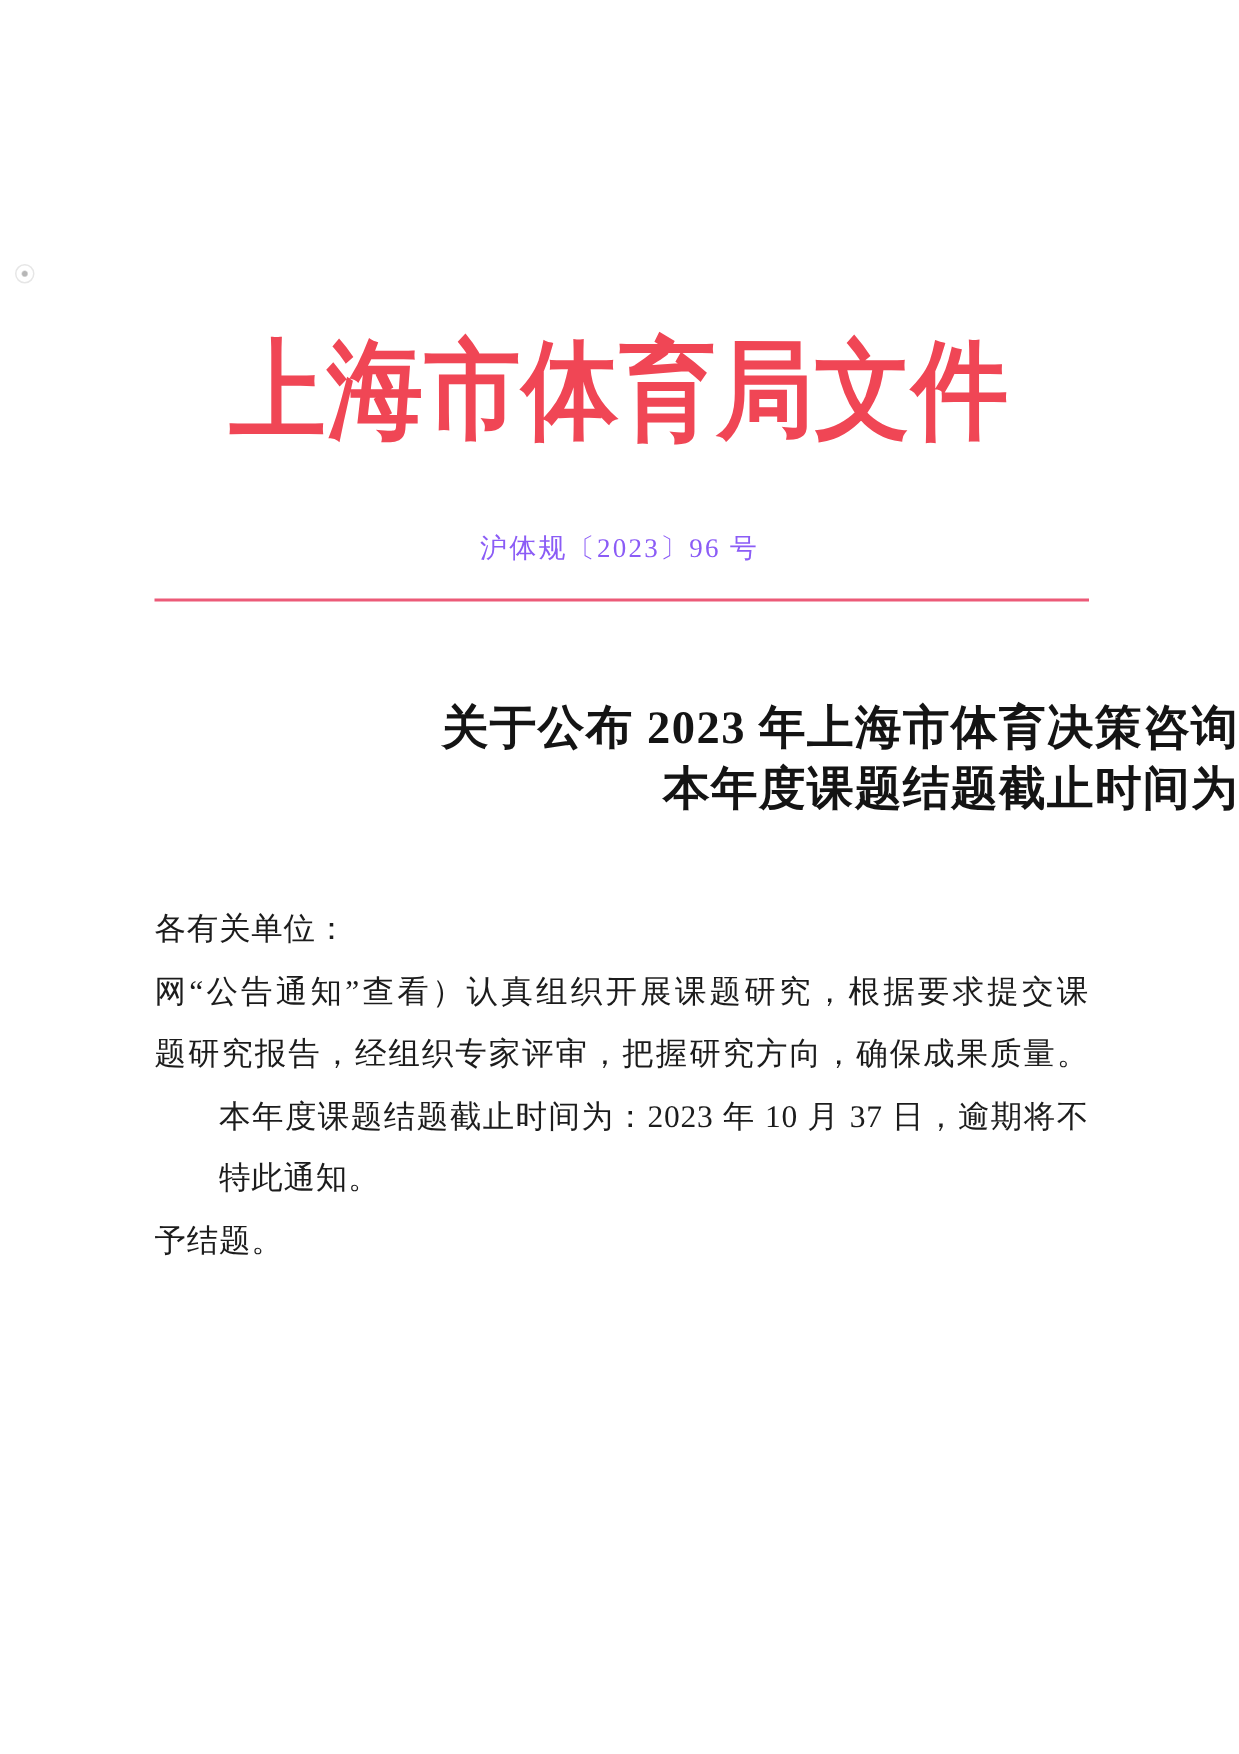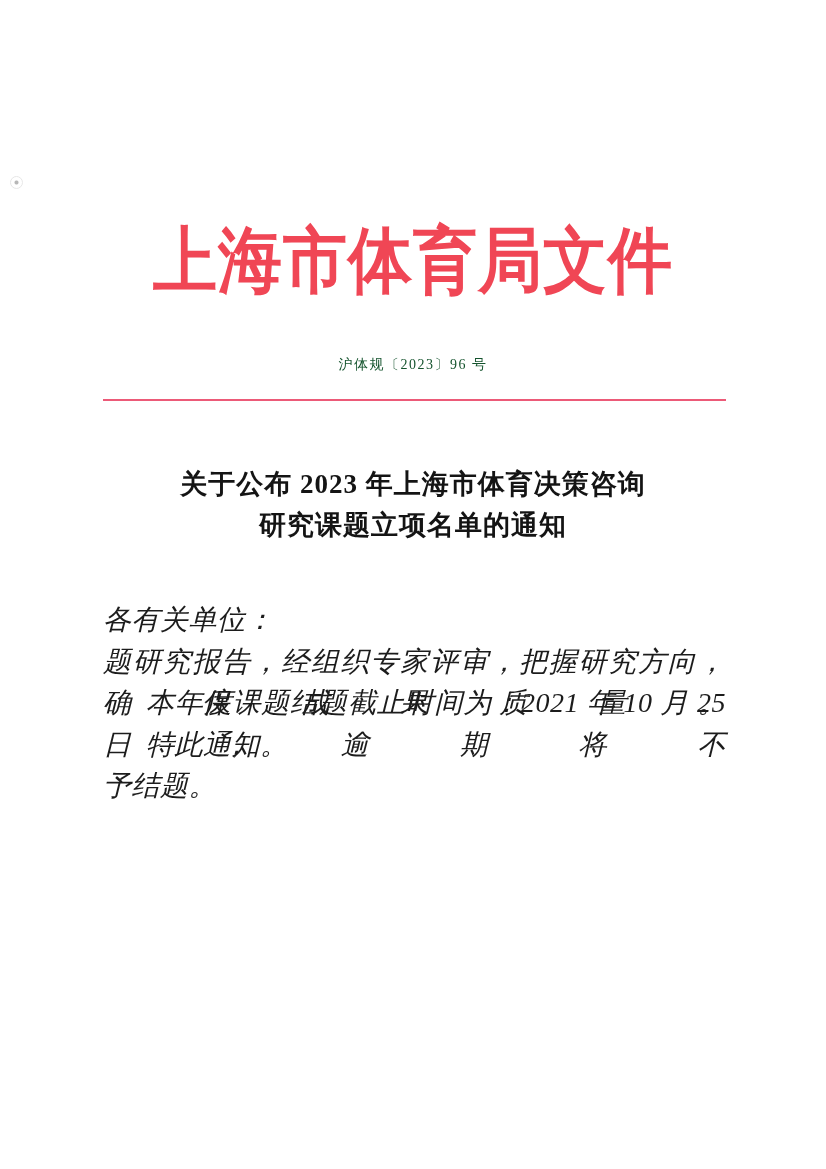--- a/index.html
+++ b/index.html
@@ -41,54 +41,53 @@
     transform: scaleY(1.12);
     transform-origin: center;
     white-space: nowrap;
   }
   .doc-number {
     position: absolute;
     top: 350px;
     left: 0;
     width: 100%;
     text-align: center;
-    font-size: 14px;
-    color: #14532d;
+    font-size: 18px;
+    color: #8b5cf6;
     letter-spacing: 1.5px;
     line-height: 30px;
     white-space: nowrap;
   }
   .red-rule {
     position: absolute;
     top: 399px;
     left: 103px;
     width: 623px;
     height: 2px;
     background: #ec5a78;
   }
   .doc-title {
     position: absolute;
     top: 464px;
     left: 0;
     width: 100%;
-    text-align: center;
-    font-size: 27px;
+    text-align: right;
+    font-size: 31px;
     font-weight: bold;
     color: #141414;
     letter-spacing: 1px;
     line-height: 41px;
   }
   .body-text {
     position: absolute;
     top: 599px;
     left: 103px;
     width: 623px;
-    font-size: 28px;
+    font-size: 21px;
     color: #1c1c1c;
-    font-style: italic;
   }
   .body-line {
     height: 41.6px;
     line-height: 41.6px;
     text-align: left;
     letter-spacing: 0.5px;
   }
   .body-line.fill {
     text-align: justify;
     text-align-last: justify;
@@ -114,26 +113,27 @@
   <div class="scan-artifact"></div>
 
   <div class="agency-title">上海市体育局文件</div>
 
   <div class="doc-number">沪体规〔2023〕96 号</div>
 
   <div class="red-rule"></div>
 
   <div class="doc-title">
     <div>关于公布 2023 年上海市体育决策咨询</div>
-    <div>研究课题立项名单的通知</div>
+    <div>本年度课题结题截止时间为</div>
   </div>
 
   <div class="body-text">
     <div class="body-line">各有关单位：</div>
+    <div class="body-line fill">网“公告通知”查看）认真组织开展课题研究，根据要求提交课</div>
     <div class="body-line fill">题研究报告，经组织专家评审，把握研究方向，确保成果质量。</div>
-    <div class="body-line indent fill">本年度课题结题截止时间为：2021 年 10 月 25 日，逾期将不</div>
+    <div class="body-line indent fill">本年度课题结题截止时间为：2023 年 10 月 37 日，逾期将不</div>
     <div class="body-line indent">特此通知。</div>
     <div class="body-line">予结题。</div>
   </div>
 
   <div class="page-number">— 1 —</div>
 
 </div>
 
 </body></html>

